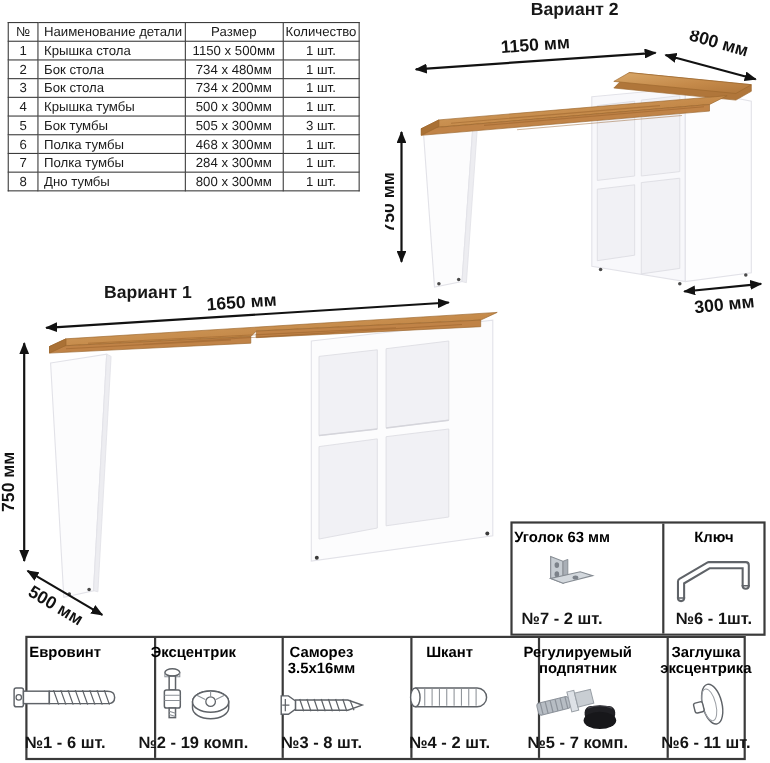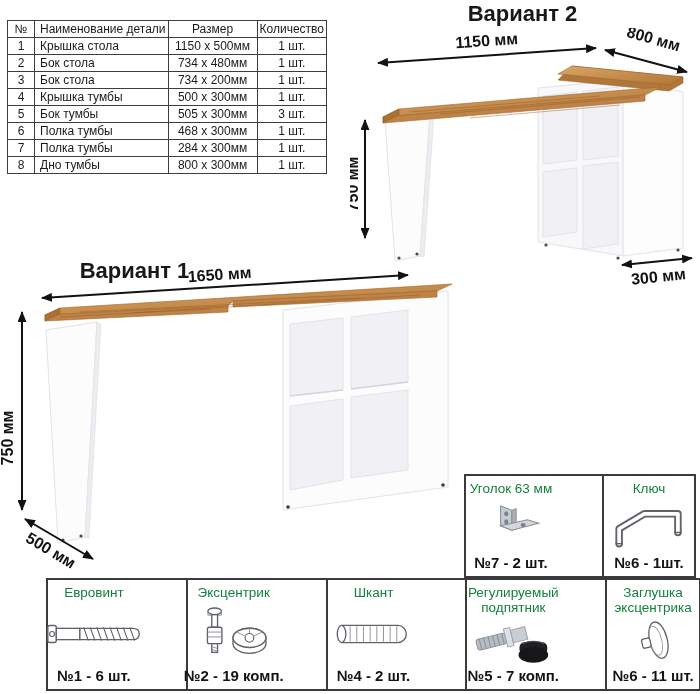--- a/index.html
+++ b/index.html
@@ -8,31 +8,31 @@
   
   .parts-table{position:absolute;left:7px;top:20px;border-collapse:collapse;table-layout:fixed;}
   .parts-table td,.parts-table th{border:1px solid #3d3d3d;font-size:12px;font-weight:400;
        height:16px;padding:0 2px;white-space:nowrap;overflow:hidden;color:#1b1b1b;}
   .parts-table th{text-align:center;}
   .col-num{width:22px;text-align:center;}
   .col-name{width:116px;text-align:left;padding-left:5px !important;}
   .col-size{width:84px;text-align:center;}
   .col-qty{width:62px;text-align:center;}
   
-  .variant-title{position:absolute;font-size:22px;font-weight:700;text-align:center;color:#181818;}
+  .variant-title{position:absolute;font-size:16px;font-weight:700;text-align:center;color:#181818;}
   #v2-title{left:440px;top:1px;width:165px;}
   #v1-title{left:62px;top:258px;width:145px;}
   .vsvg{position:absolute;}
   
   .hw-row{position:absolute;display:flex;border:2px solid #3a3a3a;background:#fff;box-sizing:border-box;}
   #hw-top{left:464px;top:474px;width:232px;height:104px;}
-  #hw-bottom{left:46px;top:578px;width:655px;height:113px;}
+  #hw-bottom{left:23px;top:578px;width:655px;height:113px;}
   .hw-box{flex:1 1 0;display:flex;flex-direction:column;align-items:center;box-sizing:border-box;min-width:0;}
   .hw-box + .hw-box{border-left:2px solid #3a3a3a;margin-left:46px;}
-  .hw-title{font-size:13.5px;font-weight:400;text-align:center;line-height:1.12;padding-top:5px;color:#15803d;}
+  .hw-title{font-size:13.5px;font-weight:700;text-align:center;line-height:1.12;padding-top:5px;color:#000000;}
   .hw-icon{flex:1 1 auto;display:flex;align-items:center;justify-content:center;min-height:0;}
   .hw-qty{font-size:15px;font-weight:700;text-align:right;padding-bottom:5px;color:#141414;white-space:nowrap;}
   .dim-text{font-size:16px;font-weight:700;fill:#121212;}
   .lineart{stroke:#5f6368;stroke-width:1.4;fill:#fff;}
   .lineart-thin{stroke:#8b9096;stroke-width:1;fill:none;}
 </style>
 </head>
 <body>
 
 <div class="canvas">
@@ -259,20 +259,32 @@
           <path d="M19,43 l6,2 M19,46 l6,2" stroke="#8b9096" stroke-width="1" fill="none"></path>
           <path d="M41,40 a17,10 0 0,0 34,0 l0,-6 a17,10 0 0,0 -34,0 z" class="lineart"></path>
           <ellipse cx="58" cy="34" rx="17" ry="10" class="lineart"></ellipse>
           <circle cx="58" cy="34" r="4.5" fill="none" stroke="#5f6368" stroke-width="1.2"></circle>
           <path d="M45,28 l8,4 M71,28 l-8,4 M58,24 v5" stroke="#8b9096" stroke-width="1" fill="none"></path>
         </svg>
       </div>
       <div class="hw-qty">№2 - 19 комп.</div>
     </div>
 
+    <div class="hw-box">
+      <div class="hw-title">Саморез 3.5x16мм</div>
+      <div class="hw-icon">
+        <svg width="82" height="34" viewBox="0 0 88 34">
+          <polygon points="5,8 12,8 19,13 19,21 12,26 5,26" class="lineart"></polygon>
+          <path d="M9,11 v12 M6,17 h7" stroke="#5f6368" stroke-width="1.2" fill="none"></path>
+          <path d="M19,12 H70 L84,17 70,22 H19 z" class="lineart"></path>
+          <path d="M23,11 l4,12 M30,11 l4,12 M37,11 l4,12 M44,11 l4,12 M51,11 l4,12 M58,11 l4,12 M65,11 l4,12 M72,12 l4,10" stroke="#5f6368" stroke-width="1.2" fill="none"></path>
+        </svg>
+      </div>
+      <div class="hw-qty">№3 - 8 шт.</div>
+    </div>
 
     <div class="hw-box">
       <div class="hw-title">Шкант</div>
       <div class="hw-icon">
         <svg width="80" height="28" viewBox="0 0 84 28">
           <path d="M9,5 H68 a9,9 0 0 1 0,18 H9" class="lineart"></path>
           <ellipse cx="9" cy="14" rx="4.5" ry="9" class="lineart"></ellipse>
           <path d="M18,6 v16 M25,6 v16 M32,6 v16 M39,6 v16 M46,6 v16 M53,6 v16 M60,6 v16 M67,6 v16" stroke="#8b9096" stroke-width="1" fill="none"></path>
         </svg>
       </div>

